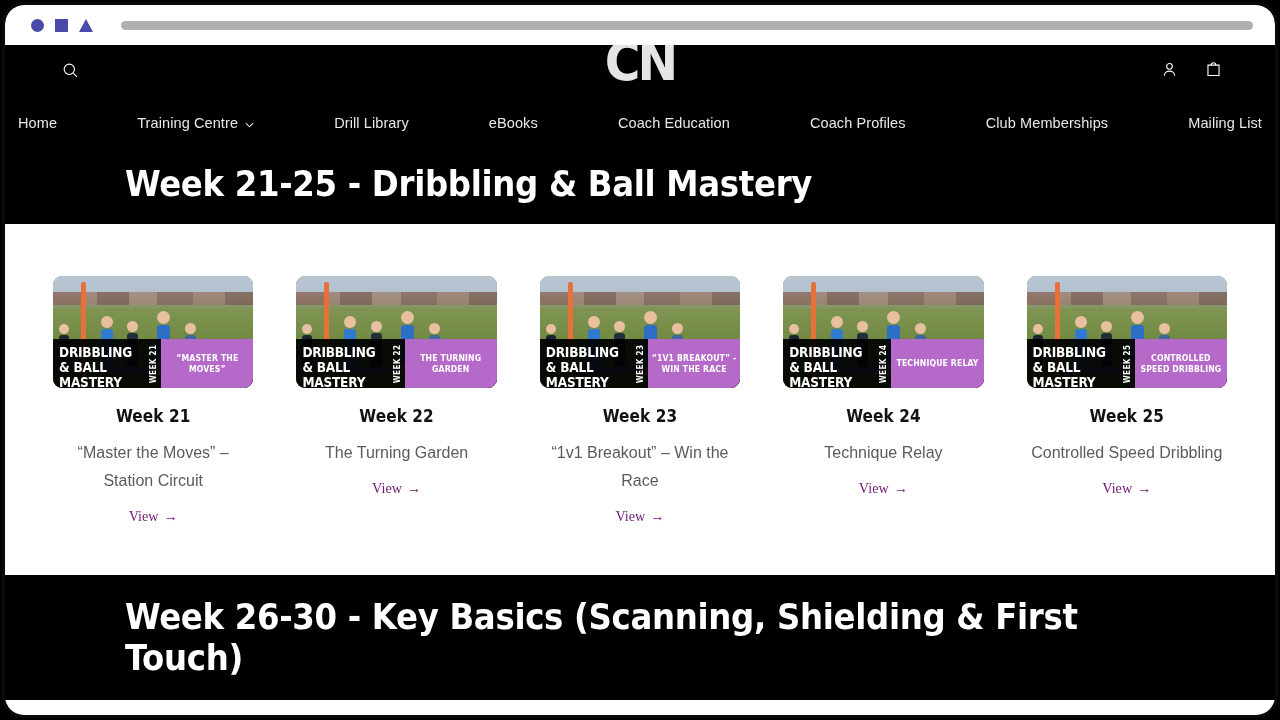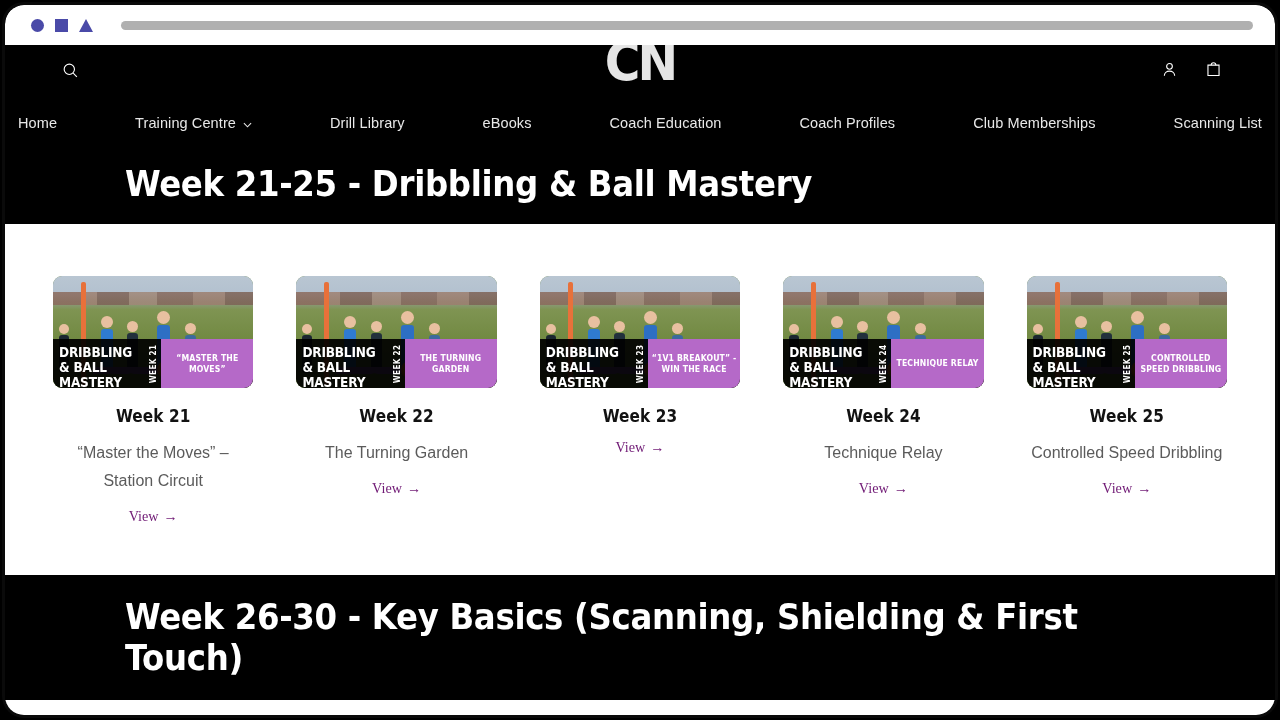--- a/index.html
+++ b/index.html
@@ -369,21 +369,21 @@
         <a class="nav-item">
           <span>Coach Education</span>
         </a>
         <a class="nav-item">
           <span>Coach Profiles</span>
         </a>
         <a class="nav-item">
           <span>Club Memberships</span>
         </a>
         <a class="nav-item">
-          <span>Scanning List</span>
+          <span>Mailing List</span>
         </a>
       </nav>
     </header>
 
     <h1 class="section-heading" id="heading-band-1">Week 21-25 - Dribbling &amp; Ball Mastery</h1>
 
     <section class="cards-section" id="cards-section-1">
       <div class="card-grid">
 
         <div class="card">
@@ -492,20 +492,21 @@
             <div class="thumb-pole"></div>
             <div class="thumb-cones"></div>
             <div class="thumb-ball"></div>
             <div class="thumb-bar">
               <div class="bar-title">DRIBBLING &amp; BALL MASTERY</div>
               <div class="bar-week">WEEK 23</div>
               <div class="bar-badge">“1V1 BREAKOUT” - WIN THE RACE</div>
             </div>
           </div>
           <div class="card-week">Week 23</div>
+          <div class="card-sub">“1v1 Breakout” – Win the Race</div>
           <a class="card-view"><span>View</span><span class="arrow">→</span></a>
         </div>
 
         <div class="card">
           <div class="card-thumb">
             <div class="thumb-photo"></div>
             <div class="thumb-people">
               <div class="person p1">
                   <div class="head"></div>
                   <div class="body"></div>

